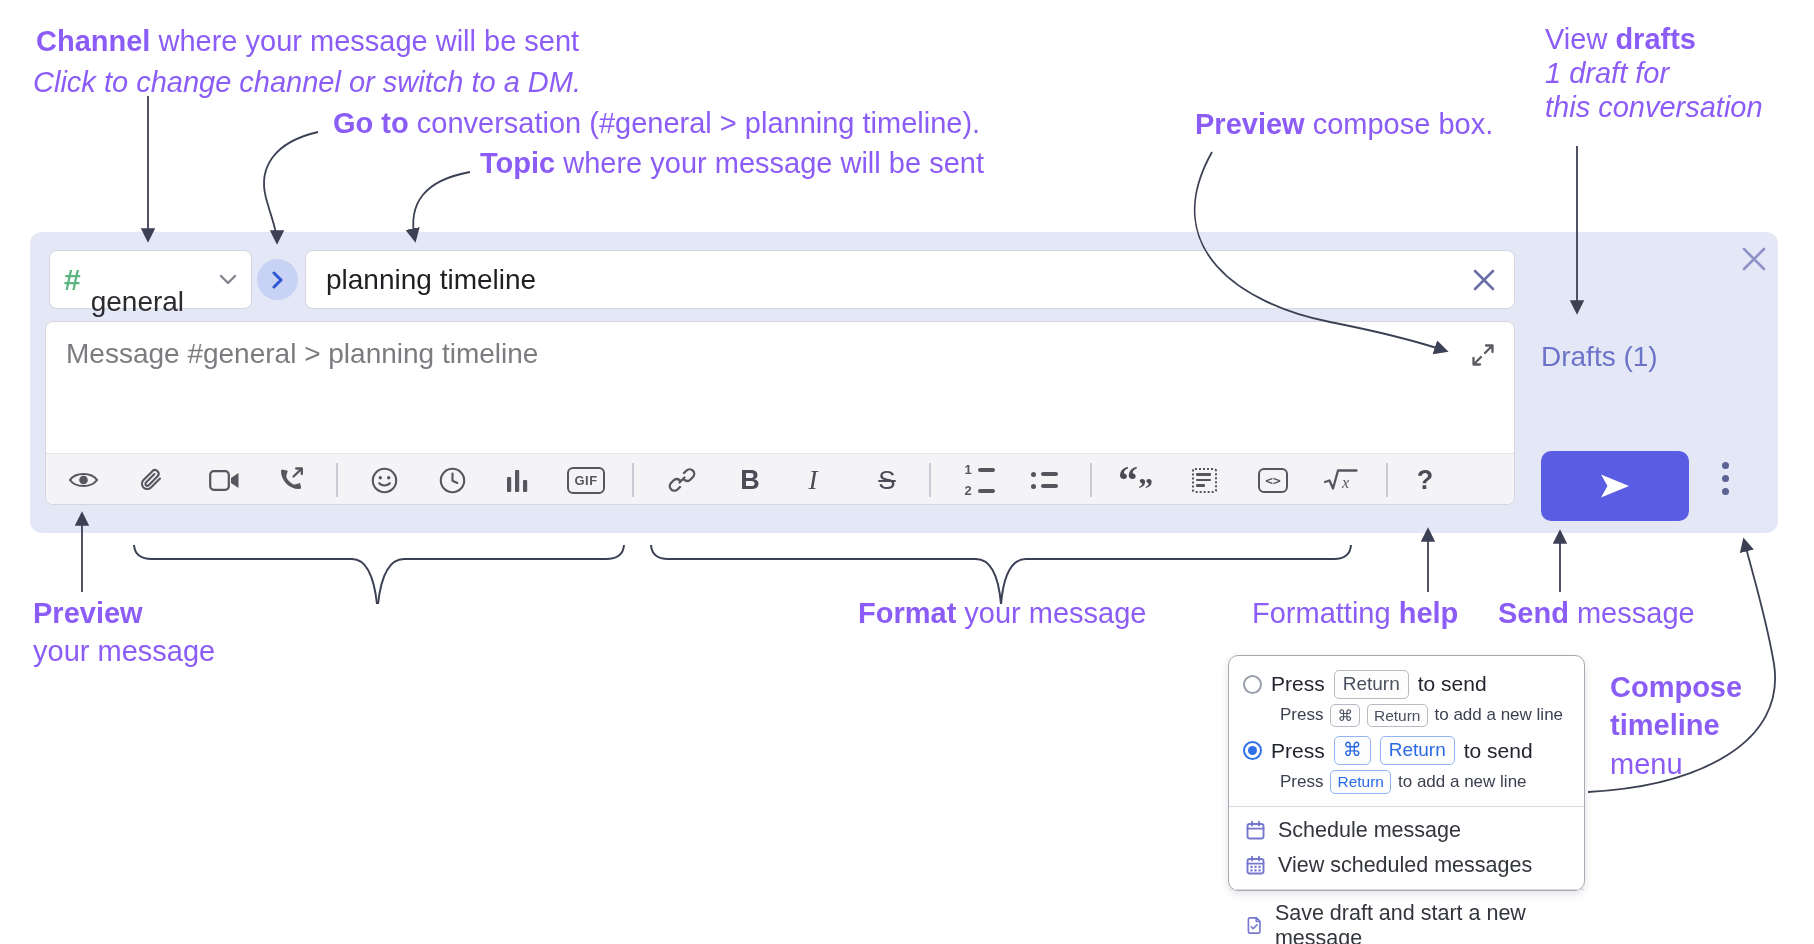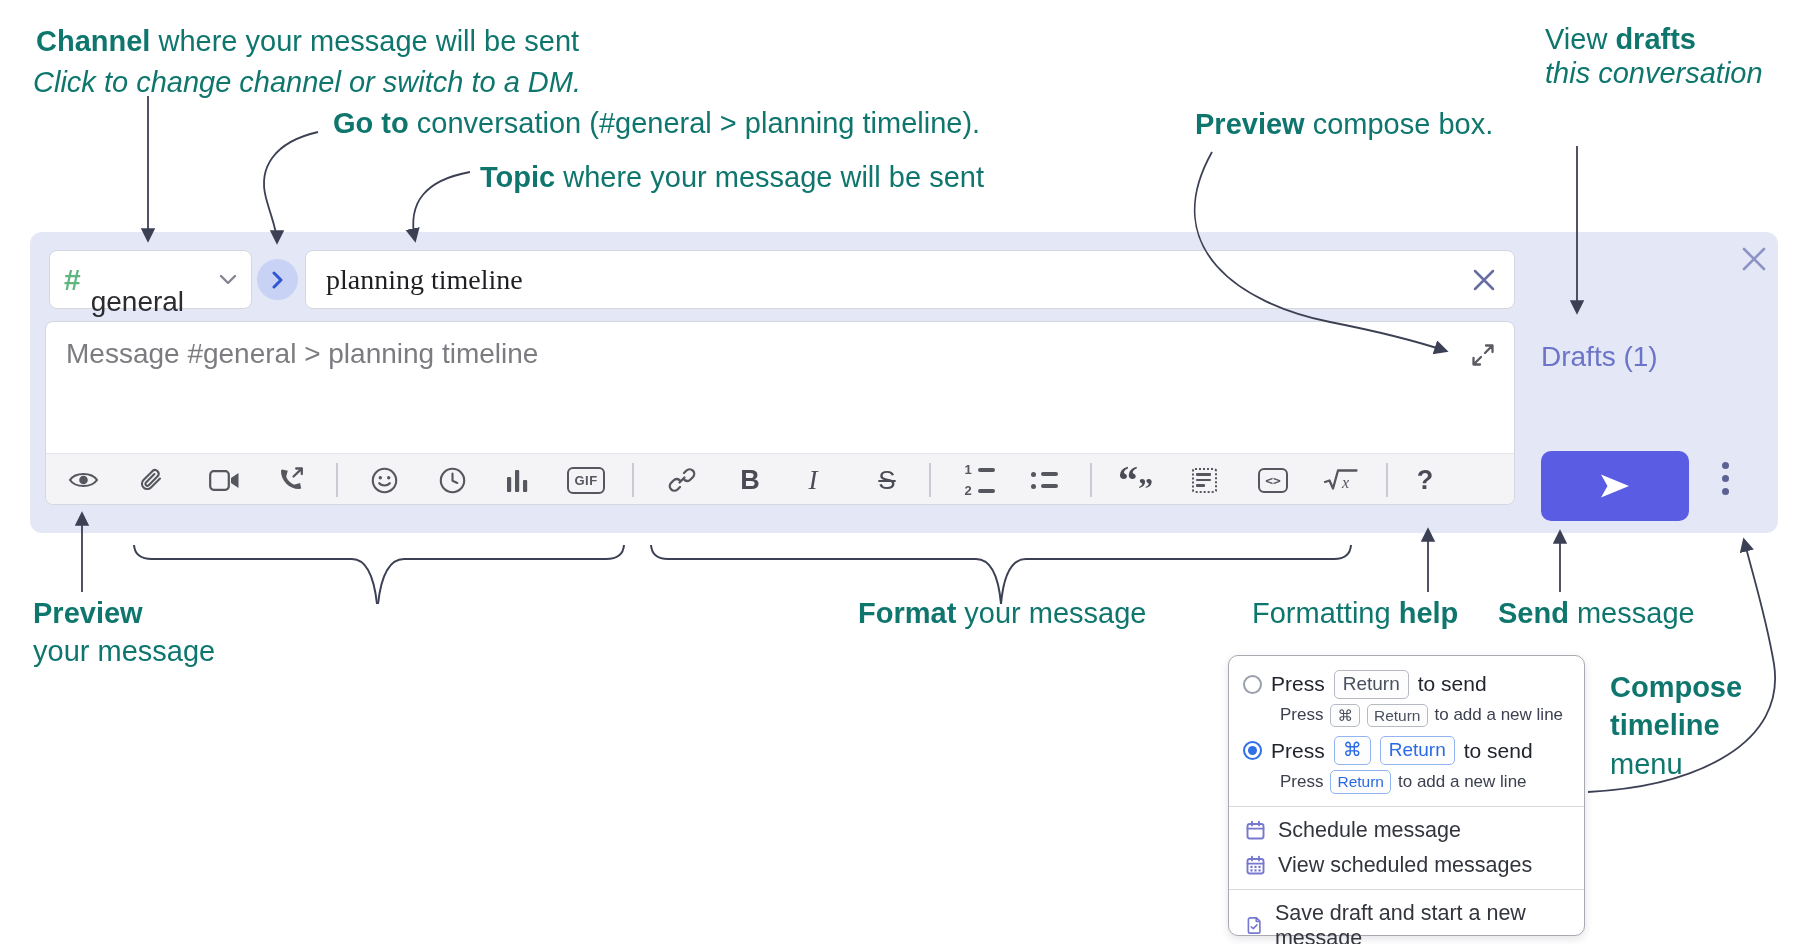--- a/index.html
+++ b/index.html
@@ -1,31 +1,31 @@
 <!DOCTYPE html>
 <html><head>
 <meta charset="utf-8">
 <style>
   html,body{margin:0;padding:0;background:#fff;}
   .stage{position:relative;width:1814px;height:944px;background:#fff;overflow:hidden;
          font-family:"Liberation Sans",sans-serif;color:#2b2f44;}
   .abs{position:absolute;}
   
-  .ann{position:absolute;font-size:29px;line-height:1.18;color:#0f766e;white-space:nowrap;}
+  .ann{position:absolute;font-size:29px;line-height:1.18;color:#8b5cf6;white-space:nowrap;}
   .ann b{font-weight:700;}
   .it{font-style:italic;}
   
   .panel{position:absolute;left:30px;top:232px;width:1748px;height:301px;background:#e4e7f5;border-radius:12px;}
   .box{position:absolute;background:#fff;border:1px solid #d6d6de;border-radius:8px;box-sizing:border-box;}
   .chan{left:49px;top:250px;width:203px;height:59px;display:flex;align-items:center;padding:0 14px;gap:10px;cursor:pointer;}
   .hash{font-size:30px;font-weight:700;color:#5fb57f;}
   .chan-name{font-size:28px;color:#2b2b30;margin-top:44px;}
   .gobtn{position:absolute;left:257px;top:259px;width:41px;height:41px;border-radius:50%;background:#c8d2f5;display:flex;align-items:center;justify-content:center;}
   .topic{left:305px;top:250px;width:1210px;height:59px;display:flex;align-items:center;padding:0 18px;}
-  .topic input{flex:1;border:none;outline:none;background:transparent;font-size:28px;color:#1f1f23;font-family:Liberation Serif, serif;}
+  .topic input{flex:1;border:none;outline:none;background:transparent;font-size:28px;color:#1f1f23;font-family:Liberation Sans, sans-serif;}
   .msgbox{left:45px;top:321px;width:1470px;height:184px;}
   .msgbox textarea{position:absolute;left:0;top:0;width:100%;height:130px;border:none;outline:none;resize:none;background:transparent;
       font-size:28px;color:#1f1f23;font-family:"Liberation Sans",sans-serif;padding:16px 50px 0 20px;box-sizing:border-box;}
   .msgbox textarea::placeholder{color:#7b7b80;}
   .toolbar{position:absolute;left:0;bottom:0;width:100%;height:50px;background:#f4f4f7;border-top:1px solid #e6e6ea;border-radius:0 0 8px 8px;}
   .ti{position:absolute;top:455px;height:50px;width:36px;display:flex;align-items:center;justify-content:center;color:#55565e;cursor:pointer;}
   .tsep{position:absolute;top:463px;width:2px;height:34px;background:#c9cbd4;}
   .gifbadge{border:2px solid #55565e;border-radius:6px;font-size:13px;font-weight:700;letter-spacing:.5px;padding:4px 5px;color:#55565e;}
   .codebadge{border:2px solid #55565e;border-radius:6px;font-size:13px;font-weight:700;padding:3px 5px;color:#55565e;font-family:"DejaVu Sans Mono",monospace;}
   .tb{font-size:27px;font-weight:700;color:#4a4b55;}
@@ -41,21 +41,21 @@
   .quoteic .q2{position:absolute;left:20px;top:8px;font-size:30px;line-height:1;}
   .spoilic{width:25px;height:25px;border:2.4px dotted #55565e;border-radius:3px;display:flex;flex-direction:column;justify-content:center;gap:3px;padding:2px;box-sizing:border-box;}
   .spoilic div{height:2.6px;background:#55565e;border-radius:1px;}
   .drafts{position:absolute;left:1541px;top:341px;font-size:28px;color:#6b74c9;cursor:pointer;}
   .sendbtn{position:absolute;left:1541px;top:451px;width:148px;height:70px;background:#5a5ce4;border:none;border-radius:10px;display:flex;align-items:center;justify-content:center;cursor:pointer;}
   .dots{position:absolute;left:1718px;top:462px;width:14px;display:flex;flex-direction:column;gap:6px;align-items:center;cursor:pointer;}
   .dots div{width:7px;height:7px;border-radius:50%;background:#5d6295;}
   .closex{position:absolute;left:1740px;top:245px;cursor:pointer;}
   .expandic{position:absolute;right:18px;top:20px;cursor:pointer;}
   
-  .popup{position:absolute;left:1228px;top:655px;width:357px;height:281px;background:#fff;border:1.5px solid #a9a9b2;border-radius:10px;
+  .popup{position:absolute;left:1228px;top:655px;width:357px;height:236px;background:#fff;border:1.5px solid #a9a9b2;border-radius:10px;
          box-shadow:0 3px 8px rgba(40,40,70,.13);box-sizing:border-box;padding:11px 0 0 0;font-size:21px;color:#22242e;}
   .prow{display:flex;align-items:center;gap:9px;padding:3px 14px;}
   .psub{display:flex;align-items:center;gap:7px;padding:2px 14px 6px 51px;font-size:17px;color:#3c4050;}
   .radio{width:19px;height:19px;border:2px solid #9aa0ab;border-radius:50%;box-sizing:border-box;flex:none;cursor:pointer;}
   .radio.sel{border-color:#2f6fe8;position:relative;}
   .radio.sel::after{content:"";position:absolute;left:3px;top:3px;width:9px;height:9px;border-radius:50%;background:#2f6fe8;}
   .kbd{border:1.5px solid #b6bac3;border-radius:5px;padding:0 8px;background:#fdfdfe;color:#4b505e;font-size:19px;line-height:1.4;}
   .kbd.sm{font-size:15.5px;padding:0 6px;}
   .kbd.blue{border-color:#93b4f2;color:#2a6ae4;}
   .pdiv{height:1px;background:#d9d9df;margin:6px 0;}
@@ -64,24 +64,25 @@
   .arrows{position:absolute;left:0;top:0;pointer-events:none;}
 </style>
 </head>
 <body>
 
 <div class="stage">
 
   <div class="ann" style="left:36px;top:24px;"><b>Channel</b><span> where your message will be sent</span></div>
   <div class="ann it" style="left:33px;top:57px;margin-top:8px;">Click to change channel or switch to a DM.</div>
   <div class="ann" style="left:333px;top:106px;"><b>Go to</b><span> conversation (#general &gt; planning timeline).</span></div>
-  <div class="ann" style="left:480px;top:160px;"><b>Topic</b><span> where your message will be sent</span></div>
+  <div class="ann" style="left:480px;top:146px;"><b>Topic</b><span> where your message will be sent</span></div>
   <div class="ann" style="left:1195px;top:107px;"><b>Preview</b><span> compose box.</span></div>
   <div class="ann" style="left:1545px;top:22px;">
     <div><span>View </span><b>drafts</b></div>
+    <div class="it">1 draft for</div>
     <div class="it">this conversation</div>
   </div>
 
   <div class="panel"></div>
 
   <div class="closex">
     <svg class="icon" width="28" height="28" viewBox="0 0 28 28">
         <path d="M4 4 L24 24 M24 4 L4 24" stroke="#8d93c7" stroke-width="2.6" stroke-linecap="round" fill="none"></path>
       </svg>
   </div>

